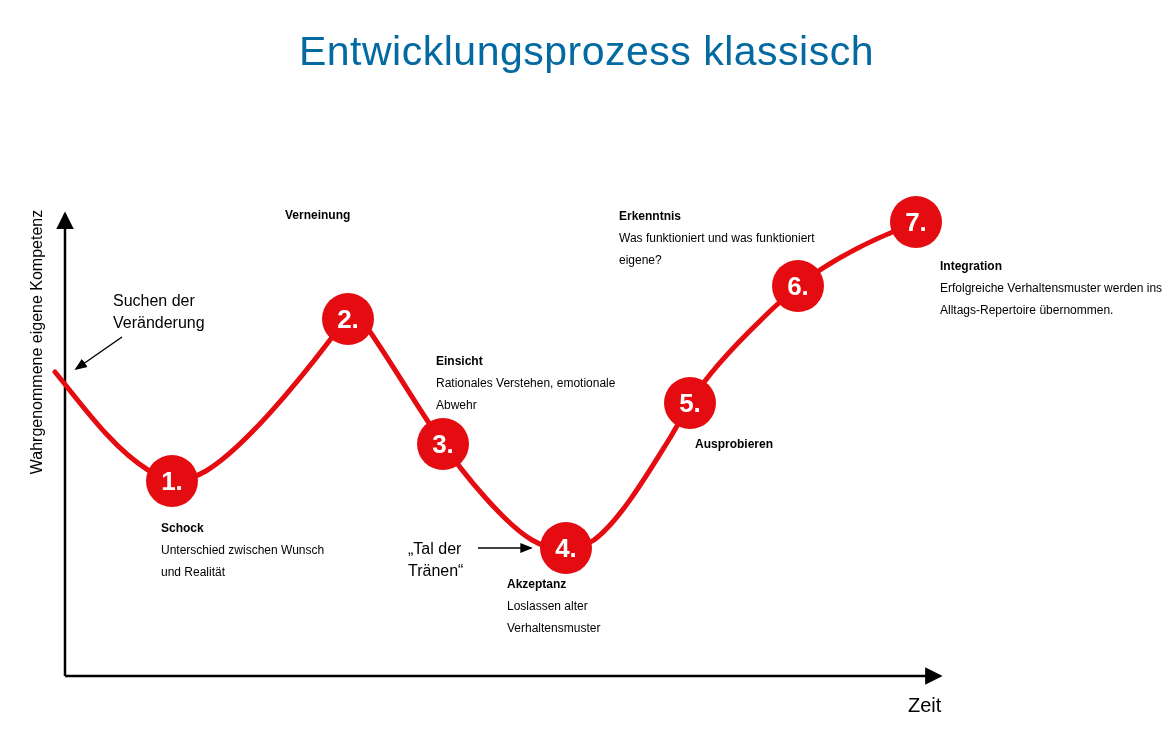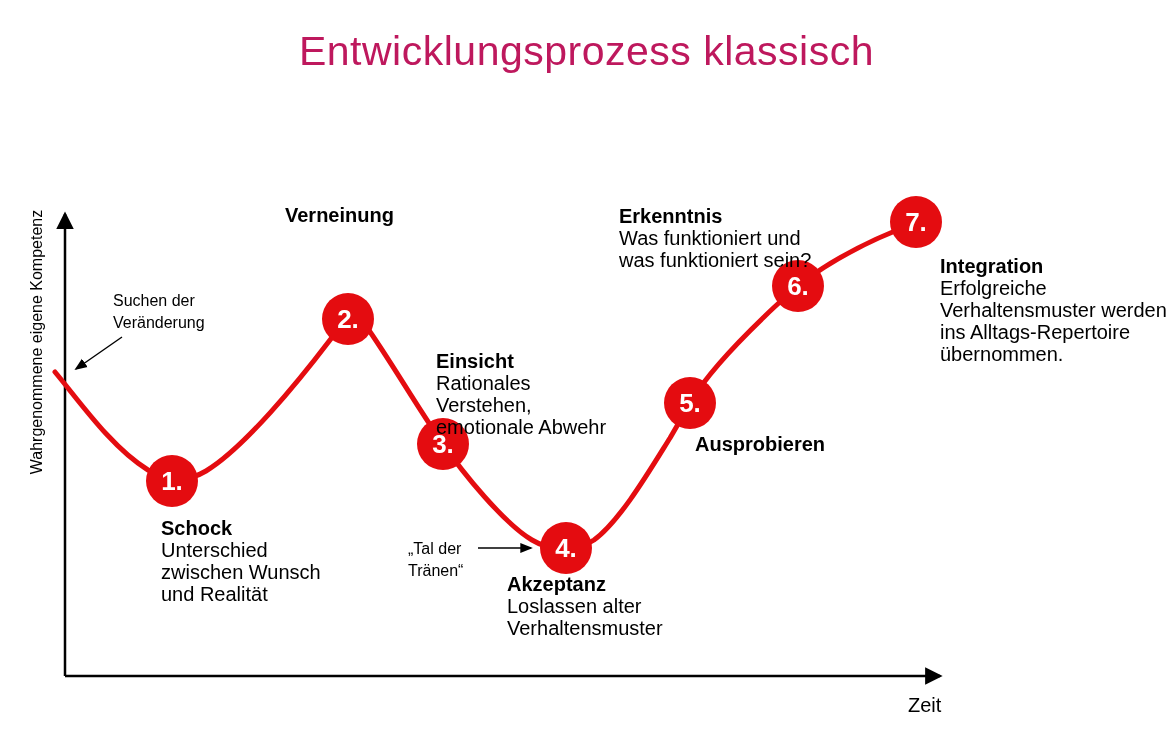--- a/index.html
+++ b/index.html
@@ -20,21 +20,21 @@
   .title {
     position: absolute;
     top: 28px;
     left: 0;
     width: 100%;
     margin: 0;
     text-align: center;
     font-size: 41px;
     font-weight: 400;
     letter-spacing: 0.5px;
-    color: #be185d;
+    color: #0369a1;
   }
   svg.diagram {
     position: absolute;
     inset: 0;
     width: 1173px;
     height: 731px;
   }
   svg .axis {
     stroke: #000000;
     stroke-width: 2.5;
@@ -81,21 +81,21 @@
     background: var(--color-curve, #e40c10);
     color: var(--color-marker_text, #ffffff);
     display: flex;
     align-items: center;
     justify-content: center;
     font-size: 26px;
     font-weight: 700;
   }
   .stage-label {
     position: absolute;
-    font-size: 20px;
+    font-size: 12px;
     line-height: 22px;
   }
   .stage-name { font-weight: 700; }
 </style>
 </head>
 <body>
 
 <div class="canvas">
 
   <h1 class="title">Entwicklungsprozess klassisch</h1>
@@ -163,21 +163,21 @@
     <div class="stage-name">Akzeptanz</div>
     <div class="stage-desc">Loslassen alter Verhaltensmuster</div>
   </div>
 
   <div class="stage-label" style="left:695px; top:433px; width:212px;">
     <div class="stage-name">Ausprobieren</div>
   </div>
 
   <div class="stage-label" style="left:619px; top:205px; width:205px;">
     <div class="stage-name">Erkenntnis</div>
-    <div class="stage-desc">Was funktioniert und was funktioniert sein?</div>
+    <div class="stage-desc">Was funktioniert und was funktioniert eigene?</div>
   </div>
 
   <div class="stage-label" style="left:920px; top:255px; width:242px;margin-left:20px;">
     <div class="stage-name">Integration</div>
     <div class="stage-desc">Erfolgreiche Verhaltensmuster werden ins Alltags-Repertoire übernommen.</div>
   </div>
 
 </div>
 
 </body></html>

